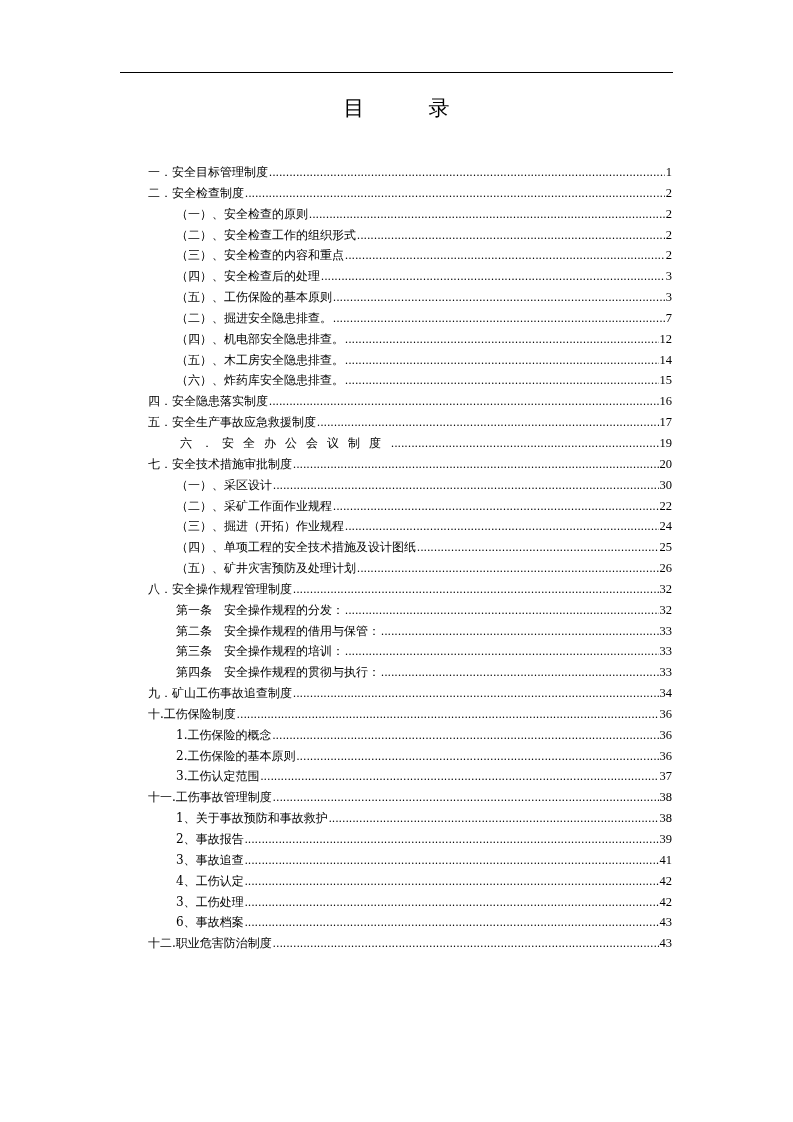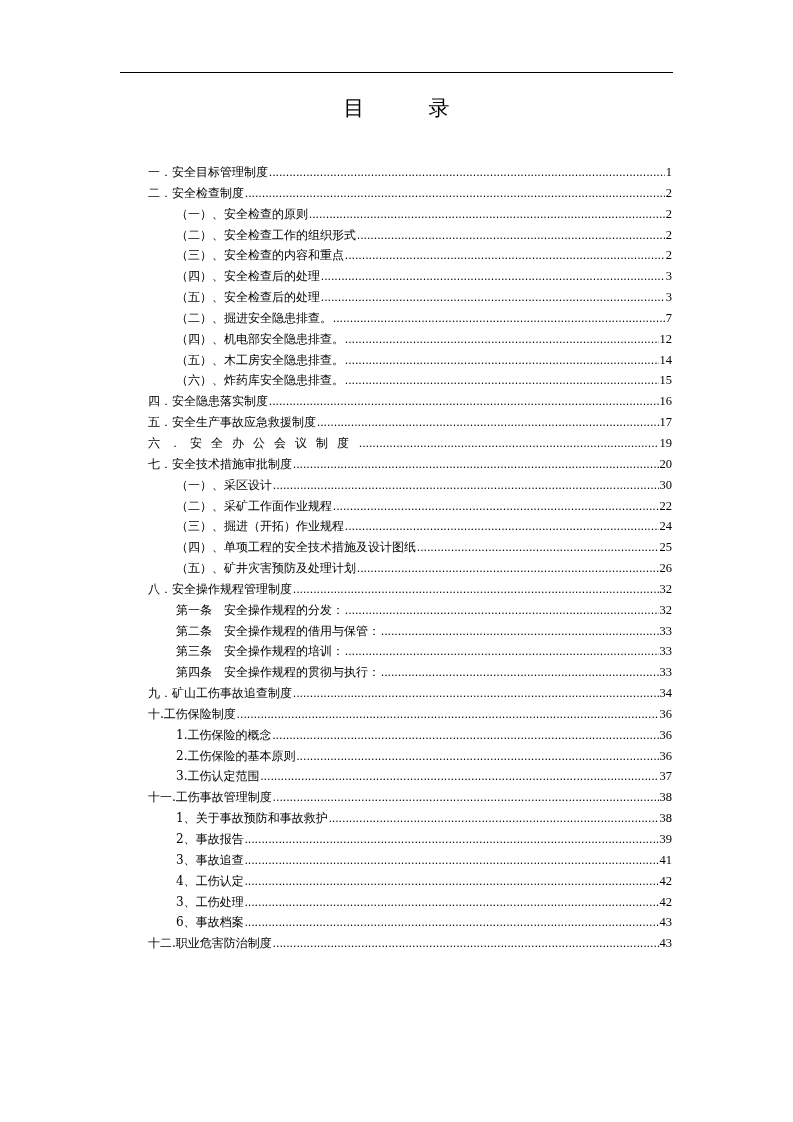--- a/index.html
+++ b/index.html
@@ -11,21 +11,21 @@
   .title span { display:inline-block; }
   .title .gap { width:64px; }
   .toc { position:absolute; left:148px; top:164px; width:524px; }
   .row { display:flex; align-items:flex-start; height:20.85px; font-size:12px; line-height:16px; white-space:nowrap; }
   .row.l2 { padding-left:28px; }
   .row .txt { flex:0 0 auto; }
   .row .dots { flex:1 1 auto; overflow:hidden; margin:0 1px; font-family:"Liberation Serif",serif;
                letter-spacing:0.4px; color:#000; height:16px; }
   .row .dots::before { content:"................................................................................................................................................................................................................................................"; }
   .row .pg { flex:0 0 auto; font-family:"Liberation Serif",serif; font-size:12.5px; }
-  .spaced { letter-spacing:9px; }
+  .spaced { letter-spacing:9px;margin-left:32px; }
 </style>
 </head>
 <body>
 
 <div class="rule"></div>
 
 <div class="title">
   <span>目</span><span class="gap"></span><span>录</span>
 </div>
 
@@ -54,21 +54,21 @@
       <span class="txt">（三）、安全检查的内容和重点</span>
       <span class="dots"></span>
       <span class="pg">2</span>
     </div>
     <div class="row l2">
       <span class="txt">（四）、安全检查后的处理</span>
       <span class="dots"></span>
       <span class="pg">3</span>
     </div>
     <div class="row l2">
-      <span class="txt">（五）、安全检查后的处理</span>
+      <span class="txt">（五）、工伤保险的基本原则</span>
       <span class="dots"></span>
       <span class="pg">3</span>
     </div>
     <div class="row l2">
       <span class="txt">（二）、掘进安全隐患排查。</span>
       <span class="dots"></span>
       <span class="pg">7</span>
     </div>
     <div class="row l2">
       <span class="txt">（四）、机电部安全隐患排查。</span>

